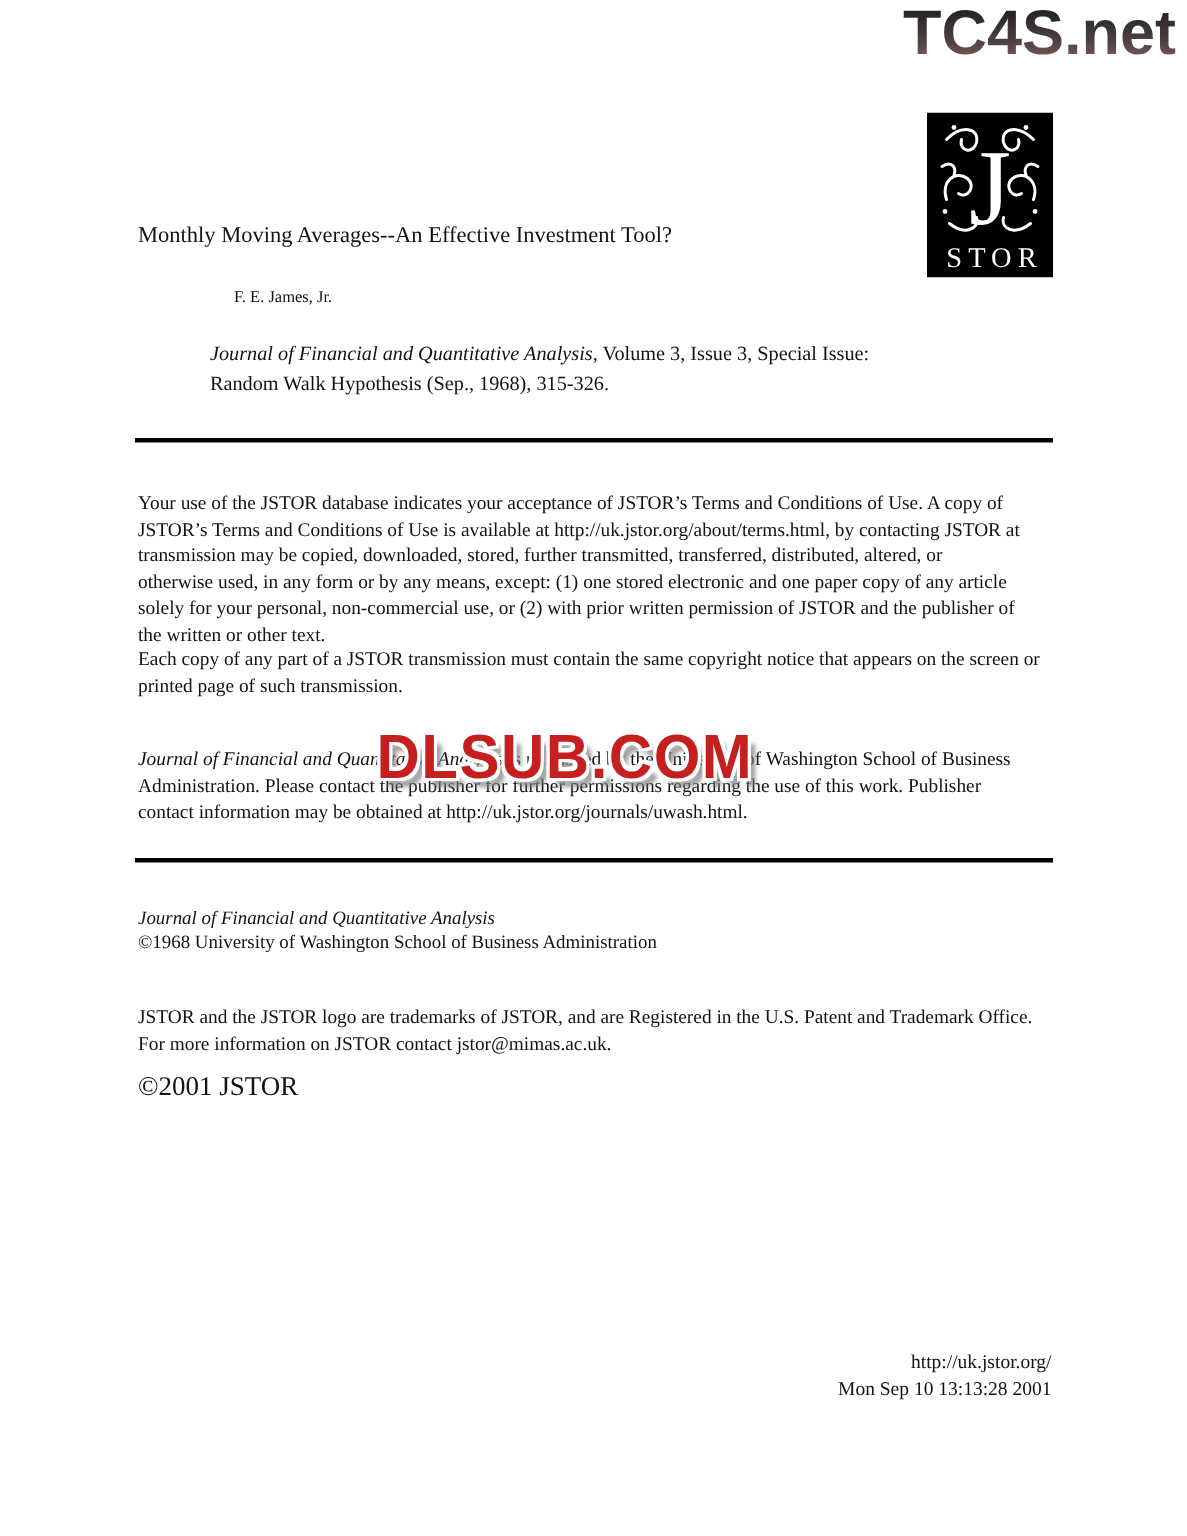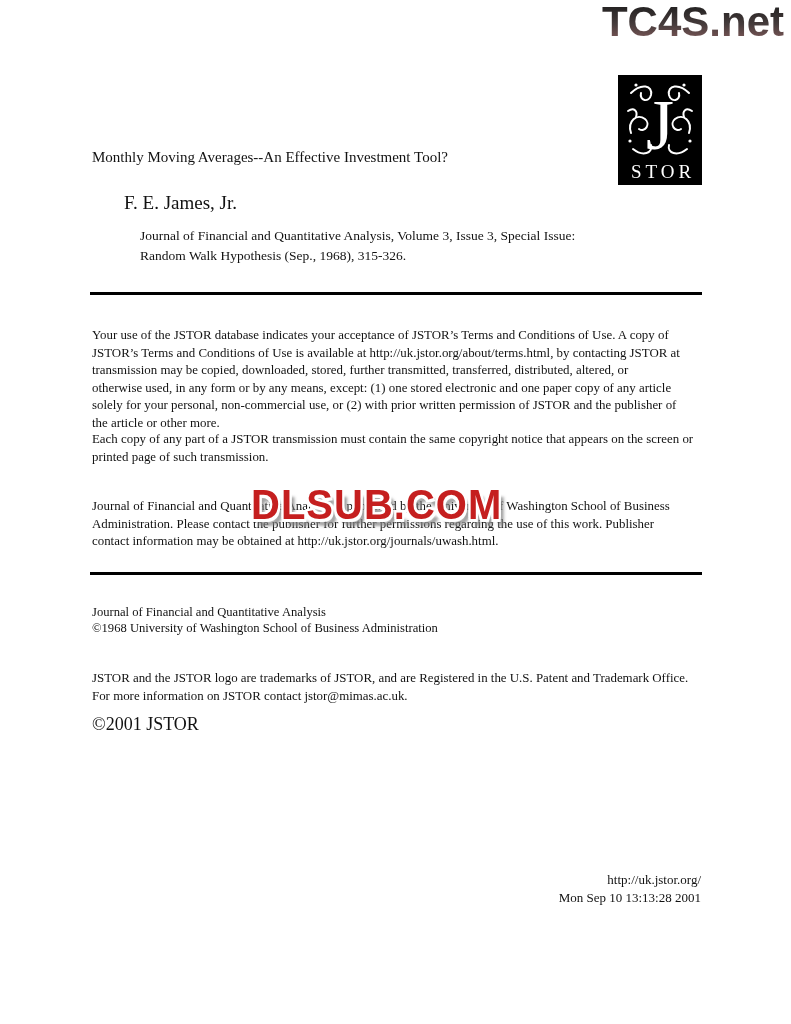--- a/index.html
+++ b/index.html
@@ -1,21 +1,21 @@
 <!DOCTYPE html>
 <html><head>
 <meta charset="utf-8">
 <style>
   html,body{margin:0;padding:0;background:#fff;}
   #page{
     position:relative; width:790px; height:1024px; background:#fff;
     font-family:"Liberation Serif", serif; color:#121212; overflow:hidden;
   }
   .ln{white-space:nowrap;}
-  .italic{}
+  .italic{font-style:italic;}
 
   
   .wm-top{
     position:absolute; top:-2px; right:6px;
     font-family:"Liberation Sans", sans-serif; font-weight:800; font-size:42px;
     letter-spacing:0px; color:#4a3a3a;
     background:linear-gradient(180deg,#1c1c1c 8%,#463c3c 55%,#8a5f5f 96%);
     -webkit-background-clip:text; background-clip:text; -webkit-text-fill-color:transparent;
   }
   .wm-center{
@@ -39,38 +39,38 @@
   }
 
   
   .jstor-logo{position:absolute; left:618px; top:75px;}
 
   
   .title{
     position:absolute; left:92px; top:149px; margin:0;
     font-size:15px; font-weight:normal; white-space:nowrap;
   }
-  .author{position:absolute; left:124px; top:192px; font-size:19px; white-space:nowrap;}
+  .author{position:absolute; left:156px; top:192px; font-size:11px; white-space:nowrap;}
   .citation{position:absolute; left:140px; top:226px; font-size:13.5px; line-height:19.5px;}
 
   
   .rule{position:absolute; left:90px; width:612px; height:3px; background:#000;}
   .rule1{top:292px;}
   .rule2{top:572px;}
 
   
   .para{position:absolute; left:92px; font-size:12.9px; line-height:17.6px;}
   .terms{top:327px;}
   .copy-notice{top:431px;}
   .publisher{top:498px;}
   .copyright-block{position:absolute; left:92px; top:604px; font-size:12.6px; line-height:16.2px;}
   .trademark{top:670px;}
   .c2001{position:absolute; left:92px; top:714px; font-size:18px; white-space:nowrap;}
   .footer{
-    position:absolute; right:89px; top:871px; text-align:right;
+    position:absolute; right:89px; top:899px; text-align:right;
     font-size:13px; line-height:17.5px;
   }
 </style>
 </head>
 <body>
 
 <div id="page">
 
   <div class="wm-top">TC4S.net</div>
 
@@ -106,21 +106,21 @@
   </div>
 
   <div class="rule rule1"></div>
 
   <div class="para terms">
     <div class="ln">Your use of the JSTOR database indicates your acceptance of JSTOR’s Terms and Conditions of Use.  A copy of</div>
     <div class="ln">JSTOR’s Terms and Conditions of Use is available at http://uk.jstor.org/about/terms.html,  by contacting JSTOR at</div>
     <div class="ln">transmission may be copied, downloaded, stored, further transmitted, transferred, distributed, altered, or</div>
     <div class="ln">otherwise used, in any form or by any means, except: (1) one stored electronic and one paper copy of any article</div>
     <div class="ln">solely for your personal, non-commercial use, or (2) with prior written permission of JSTOR and the publisher of</div>
-    <div class="ln">the article or other more.</div>
+    <div class="ln">the written or other text.</div>
   </div>
 
   <div class="para copy-notice">
     <div class="ln">Each copy of any part of a JSTOR transmission must contain the same copyright notice that appears on the screen or</div>
     <div class="ln">printed page of such transmission.</div>
   </div>
 
   <div class="para publisher">
     <div class="ln"><span class="italic">Journal of Financial and Quantitative Analysis</span><span> is published by the University of Washington School of Business</span></div>
     <div class="ln">Administration.  Please contact the publisher for further permissions regarding the use of this work. Publisher</div>

